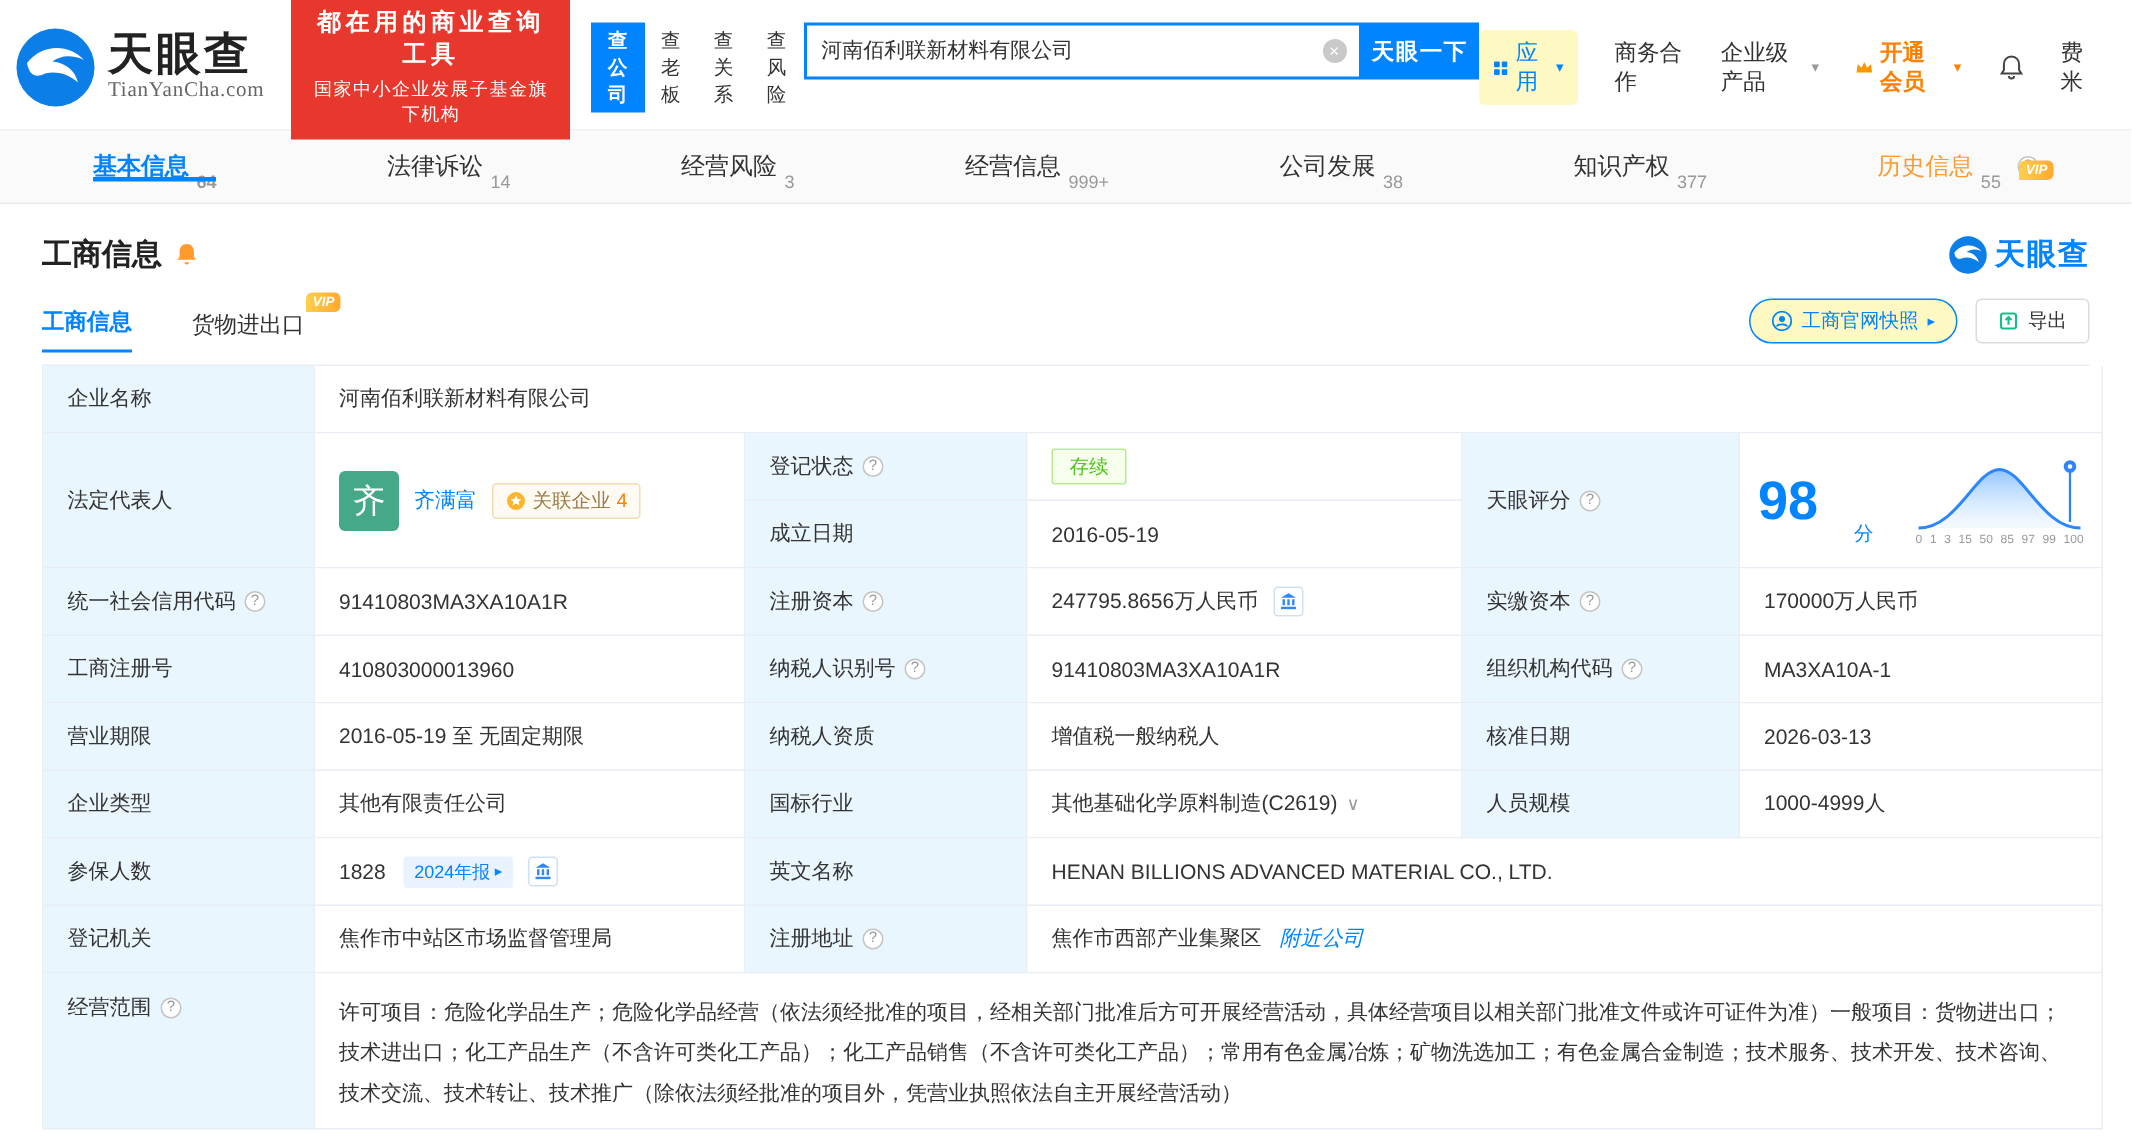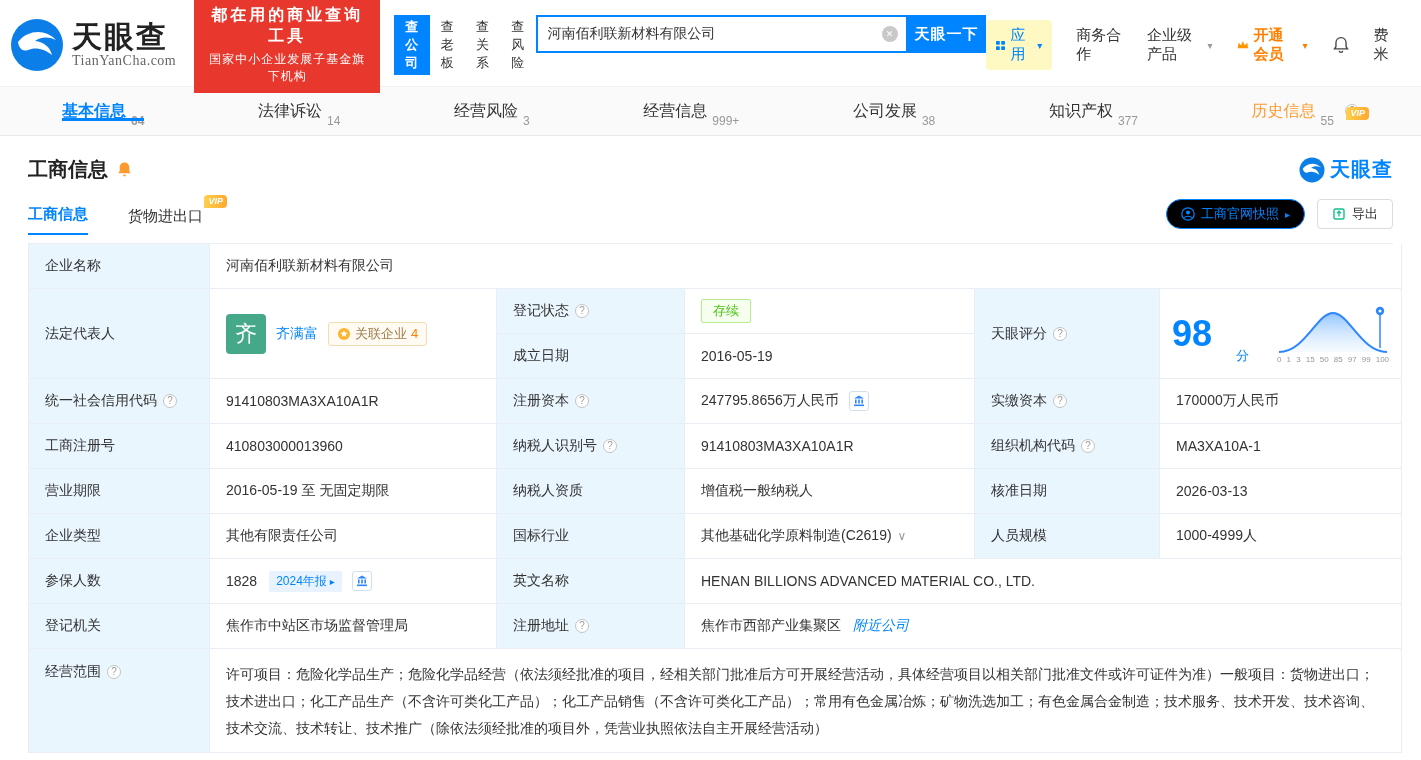--- a/index.html
+++ b/index.html
@@ -54,21 +54,21 @@
   .section-head { display: flex; align-items: center; padding: 20px 28px 0; }
   .section-title { font-size: 20px; font-weight: bold; color: #222; }
   .section-bell { margin-left: 8px; display: flex; }
   .watermark { margin-left: auto; display: flex; align-items: center; gap: 5px; color: #0084ff; font-size: 20px; font-weight: bold; letter-spacing: 1px; }
 
   .subtab-row { display: flex; align-items: flex-end; padding: 16px 28px 0; }
   .subtab { font-size: 15px; color: #333; padding-bottom: 9px; margin-right: 40px; position: relative; }
   .subtab.active { color: #0084ff; font-weight: bold; border-bottom: 2px solid #0084ff; }
   .subtab .vip-tag { position: absolute; top: -12px; right: -24px; }
   .action-btns { margin-left: auto; display: flex; gap: 12px; padding-bottom: 6px; }
-  .btn-snapshot { height: 30px; display: flex; align-items: center; gap: 6px; border: 1px solid #0084ff; color: #0084ff; border-radius: 15px; padding: 0 14px; font-size: 13px; background: #000000; }
+  .btn-snapshot { height: 30px; display: flex; align-items: center; gap: 6px; border: 1px solid #0084ff; color: #0084ff; border-radius: 15px; padding: 0 14px; font-size: 13px; background: #fef9c3; }
   .btn-export { height: 30px; display: flex; align-items: center; gap: 6px; border: 1px solid #dcdcdc; color: #333; border-radius: 4px; padding: 0 14px; font-size: 13px; background: #fff; }
   .btn-arrow { font-size: 10px; }
 
   
   .info-table { margin: 8px 28px 0; border-top: 1px solid #e8eef4; border-left: 1px solid #e8eef4; display: grid; grid-template-columns: 181px 287px 188px 290px 185px 1fr; font-size: 14px; }
   .cell { border-right: 1px solid #e8eef4; border-bottom: 1px solid #e8eef4; padding: 10px 16px; display: flex; align-items: center; min-height: 45px; }
   .lbl { background: #eaf6fe; color: #333; }
   .val { background: #fff; color: #333; }
   .val.block { display: block; padding-top: 12px; line-height: 27px; }
   .gc1{grid-column:1}.gc2{grid-column:2}.gc3{grid-column:3}.gc4{grid-column:4}.gc5{grid-column:5}.gc6{grid-column:6}

